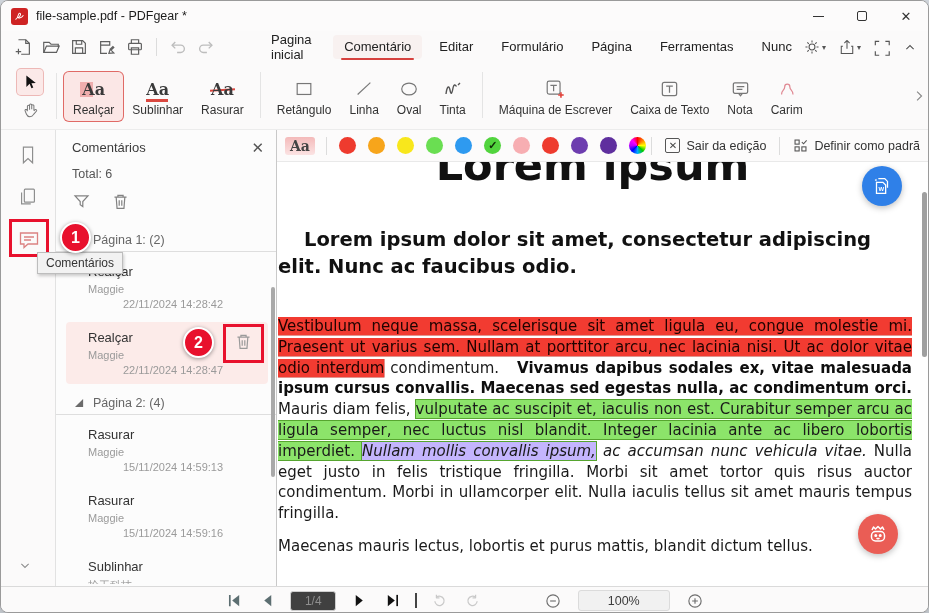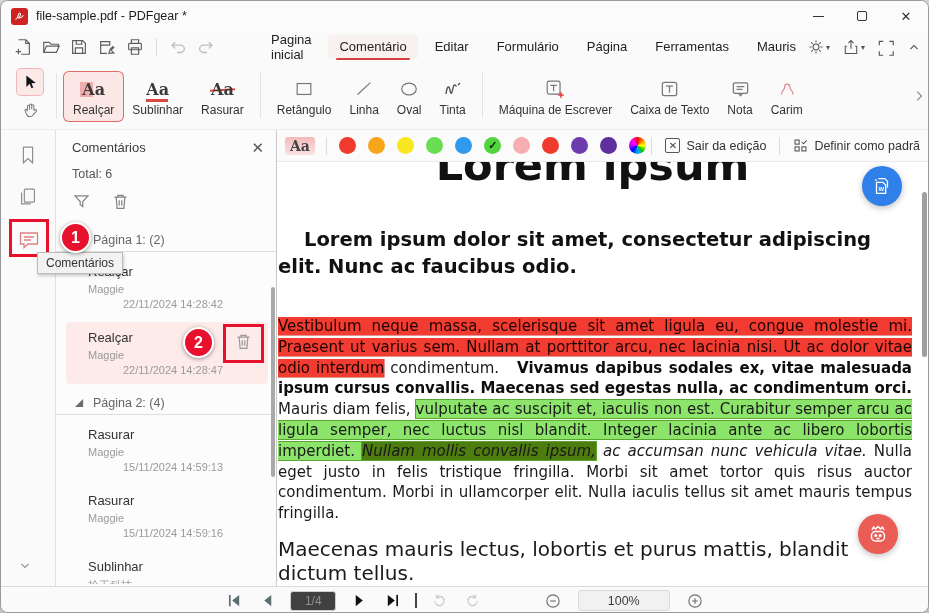--- a/index.html
+++ b/index.html
@@ -76,23 +76,23 @@
   .xbox{ width:15px; height:15px; border:1.2px solid #555; border-radius:2px; display:flex; align-items:center; justify-content:center; font-size:10px; color:#444; }
 
   .docarea{ flex:1; background:#fff; position:relative; overflow:hidden; font-family:"DejaVu Sans", sans-serif; }
   .doc-title{ position:absolute; top:-22px; left:0; right:20px; text-align:center; font-size:43px; font-weight:bold; color:#111; letter-spacing:0; }
   .doc-flow{ position:absolute; top:64px; left:1px; right:16px; color:#1a1a1a; }
   .doc-heading{ font-size:19.5px; font-weight:bold; line-height:27px; text-indent:26px; color:#111; }
   .para1{ margin-top:36px; font-size:15px; line-height:20.8px; text-align:justify; }
   .para1 .hl-red{ background:#f23b31; color:#200300; box-shadow:0 0 0 0.5px #c22a20; }
   .para1 .bold{ font-weight:bold; color:#0e0e0e;margin-left:12px; }
   .para1 .hl-green{ background:#8ce46a; box-shadow:0 0 0 1px #56a52f; }
-  .para1 .hl-green-italic{ background:#4d7c0f; box-shadow:0 0 0 1px #56a52f; font-style:italic; }
+  .para1 .hl-green-italic{ background:#c4b5fd; box-shadow:0 0 0 1px #56a52f; font-style:italic; }
   .para1 .italic{ font-style:italic; }
-  .para2{ margin-top:13px; font-size:20px; }
+  .para2{ margin-top:13px; font-size:15px; }
   .bullet-row{ margin-top:14px; padding-left:33px; font-size:15.5px; font-weight:bold; display:flex; align-items:baseline; }
   .bullet-dot{ margin-right:14px; font-size:14px; }
   .bullet-underlined{ border-bottom:2.5px solid #3b3b3b; padding-right:95px;margin-top:32px; }
   .float-btn{ position:absolute; width:40px; height:40px; border-radius:50%; display:flex; align-items:center; justify-content:center; cursor:pointer; box-shadow:0 2px 6px rgba(0,0,0,.25); }
   .float-word{ right:26px; top:4px; background:#2f80e8; }
   .float-ai{ right:30px; top:352px; background:#ea5d55; }
   .dscroll{ position:absolute; right:1px; top:30px; width:5px; height:165px; background:#9f9f9f; border-radius:3px; }
 
   
   .statusbar{ height:28px; border-top:1px solid #dadada; background:#fbfafa; display:flex; align-items:center; justify-content:center; gap:13px; }
@@ -179,21 +179,21 @@
           </svg>
         </span>
     </div>
     <div class="menus" id="menus">
         <span class="menu-item">Pagina inicial</span>
         <span class="menu-item active">Comentário</span>
         <span class="menu-item">Editar</span>
         <span class="menu-item">Formulário</span>
         <span class="menu-item">Página</span>
         <span class="menu-item">Ferramentas</span>
-        <span class="menu-item">Mauris</span>
+        <span class="menu-item">Nunc</span>
       </div>
     <div class="mright">
       <span class="mbtn">
           <svg width="18" height="18" viewBox="0 0 22 22" fill="none" stroke="#555" stroke-width="1.3">
             <circle cx="11" cy="11" r="3.6"></circle>
             <path d="M11,3 v2.5 M11,16.5 v2.5 M3,11 h2.5 M16.5,11 h2.5 M5.3,5.3 l1.8,1.8 M14.9,14.9 l1.8,1.8 M16.7,5.3 l-1.8,1.8 M7.1,14.9 l-1.8,1.8"></path>
           </svg>
           <span class="mini-caret">▾</span>
         </span>
       <span class="mbtn">

